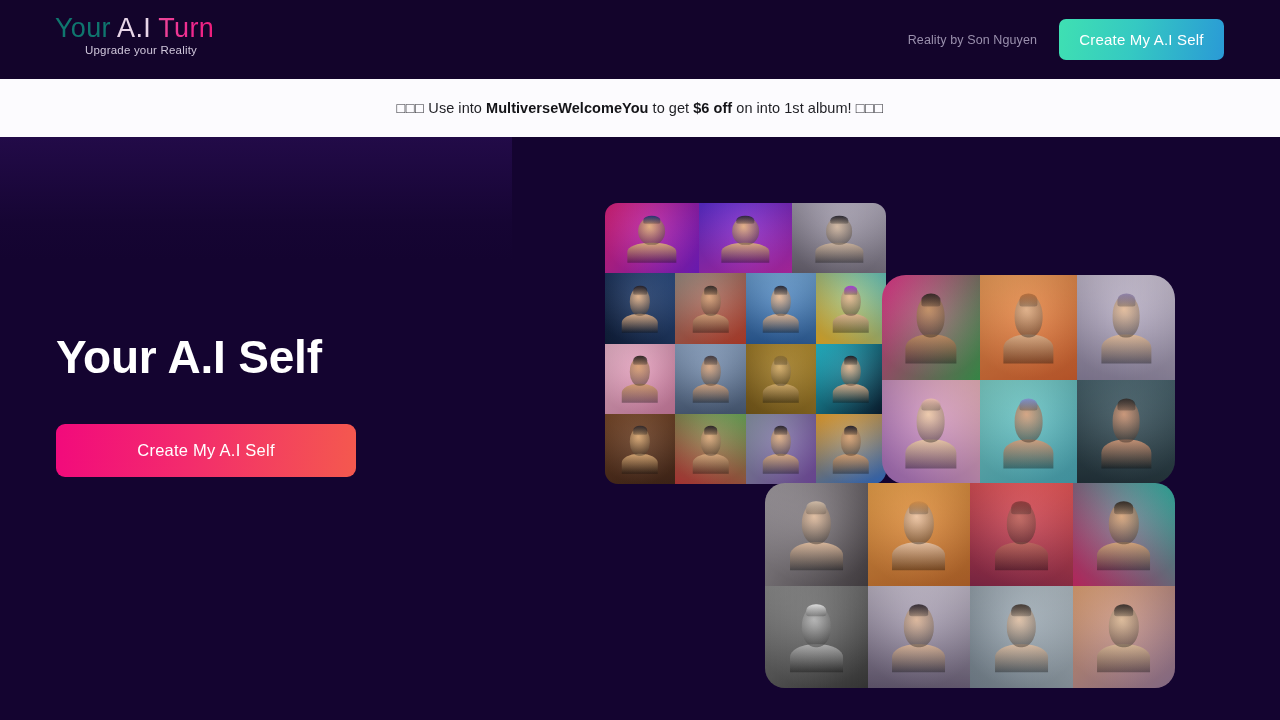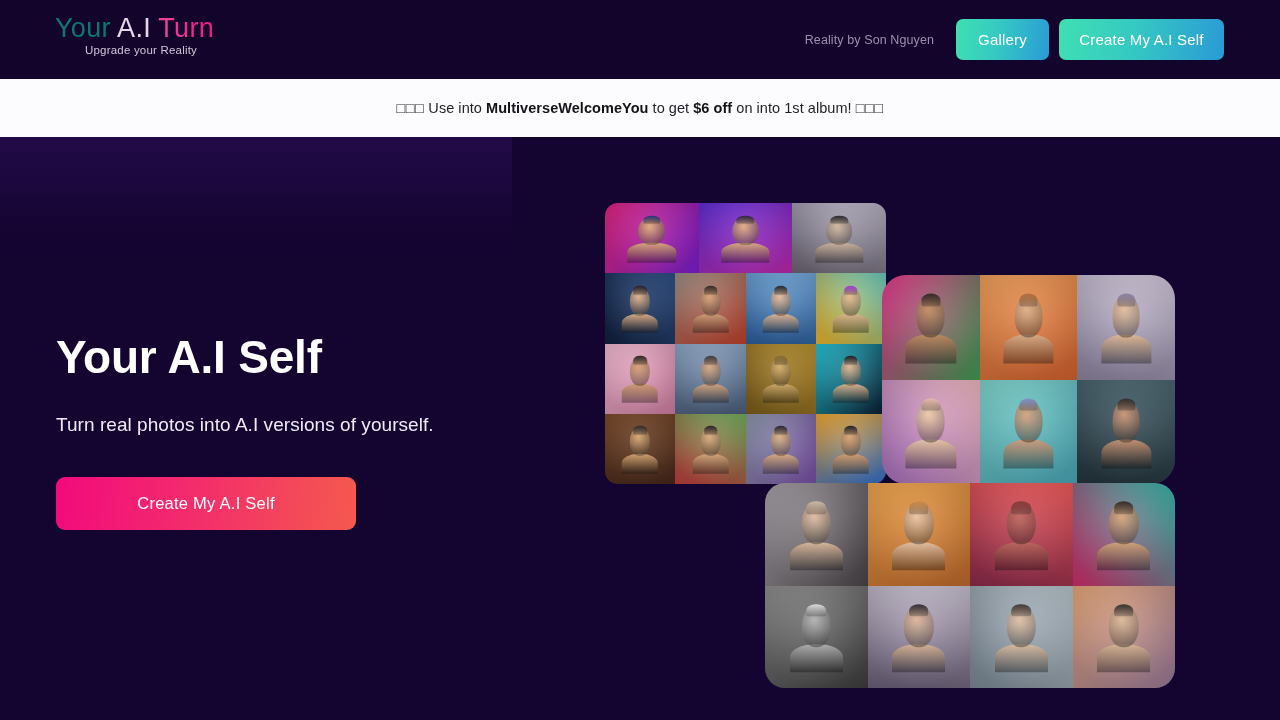--- a/index.html
+++ b/index.html
@@ -138,38 +138,36 @@
     <div class="brand-title">
       <span class="w1">Your</span>
       <span class="w2">A.I</span>
       <span class="w3">Turn</span>
     </div>
     <div class="brand-sub">Upgrade your Reality</div>
   </div>
 
   <div class="header-right">
     <span class="credit">Reality by Son Nguyen</span>
-    <button class="btn-teal btn-gallery">Gallery</button>
     <button class="btn-teal btn-create-top">Create My A.I Self</button>
   </div>
 </div>
 
 <div class="promo">
   <div class="promo-text">
     <span class="tofu">□□□</span><span> Use into </span><b>MultiverseWelcomeYou</b><span> to get </span><b>$6 off</b><span> on into 1st album! </span><span class="tofu">□□□</span>
   </div>
 </div>
 
 <div class="hero">
 
   <div class="glow"></div>
 
   <div class="hero-copy">
     <div class="hero-title">Your A.I Self</div>
-    <div class="hero-sub">Turn real photos into A.I versions of yourself.</div>
     <button class="btn-cta">Create My A.I Self</button>
   </div>
 
   <div class="collage">
     <div class="block" id="blockA">
         <div class="tile span4" style="background: linear-gradient(120deg, rgb(228, 36, 127) 0%, rgb(122, 31, 208) 100%);">
           <div class="face">
             <div class="body" style="background: linear-gradient(rgb(224, 168, 120), rgba(0, 0, 0, 0.35));"></div>
             <div class="head" style="background: radial-gradient(circle at 42% 34%, rgb(224, 168, 120), rgba(0, 0, 0, 0.45));">
               <div class="hair" style="background: linear-gradient(rgb(26, 43, 107), rgba(0, 0, 0, 0.25));"></div>

